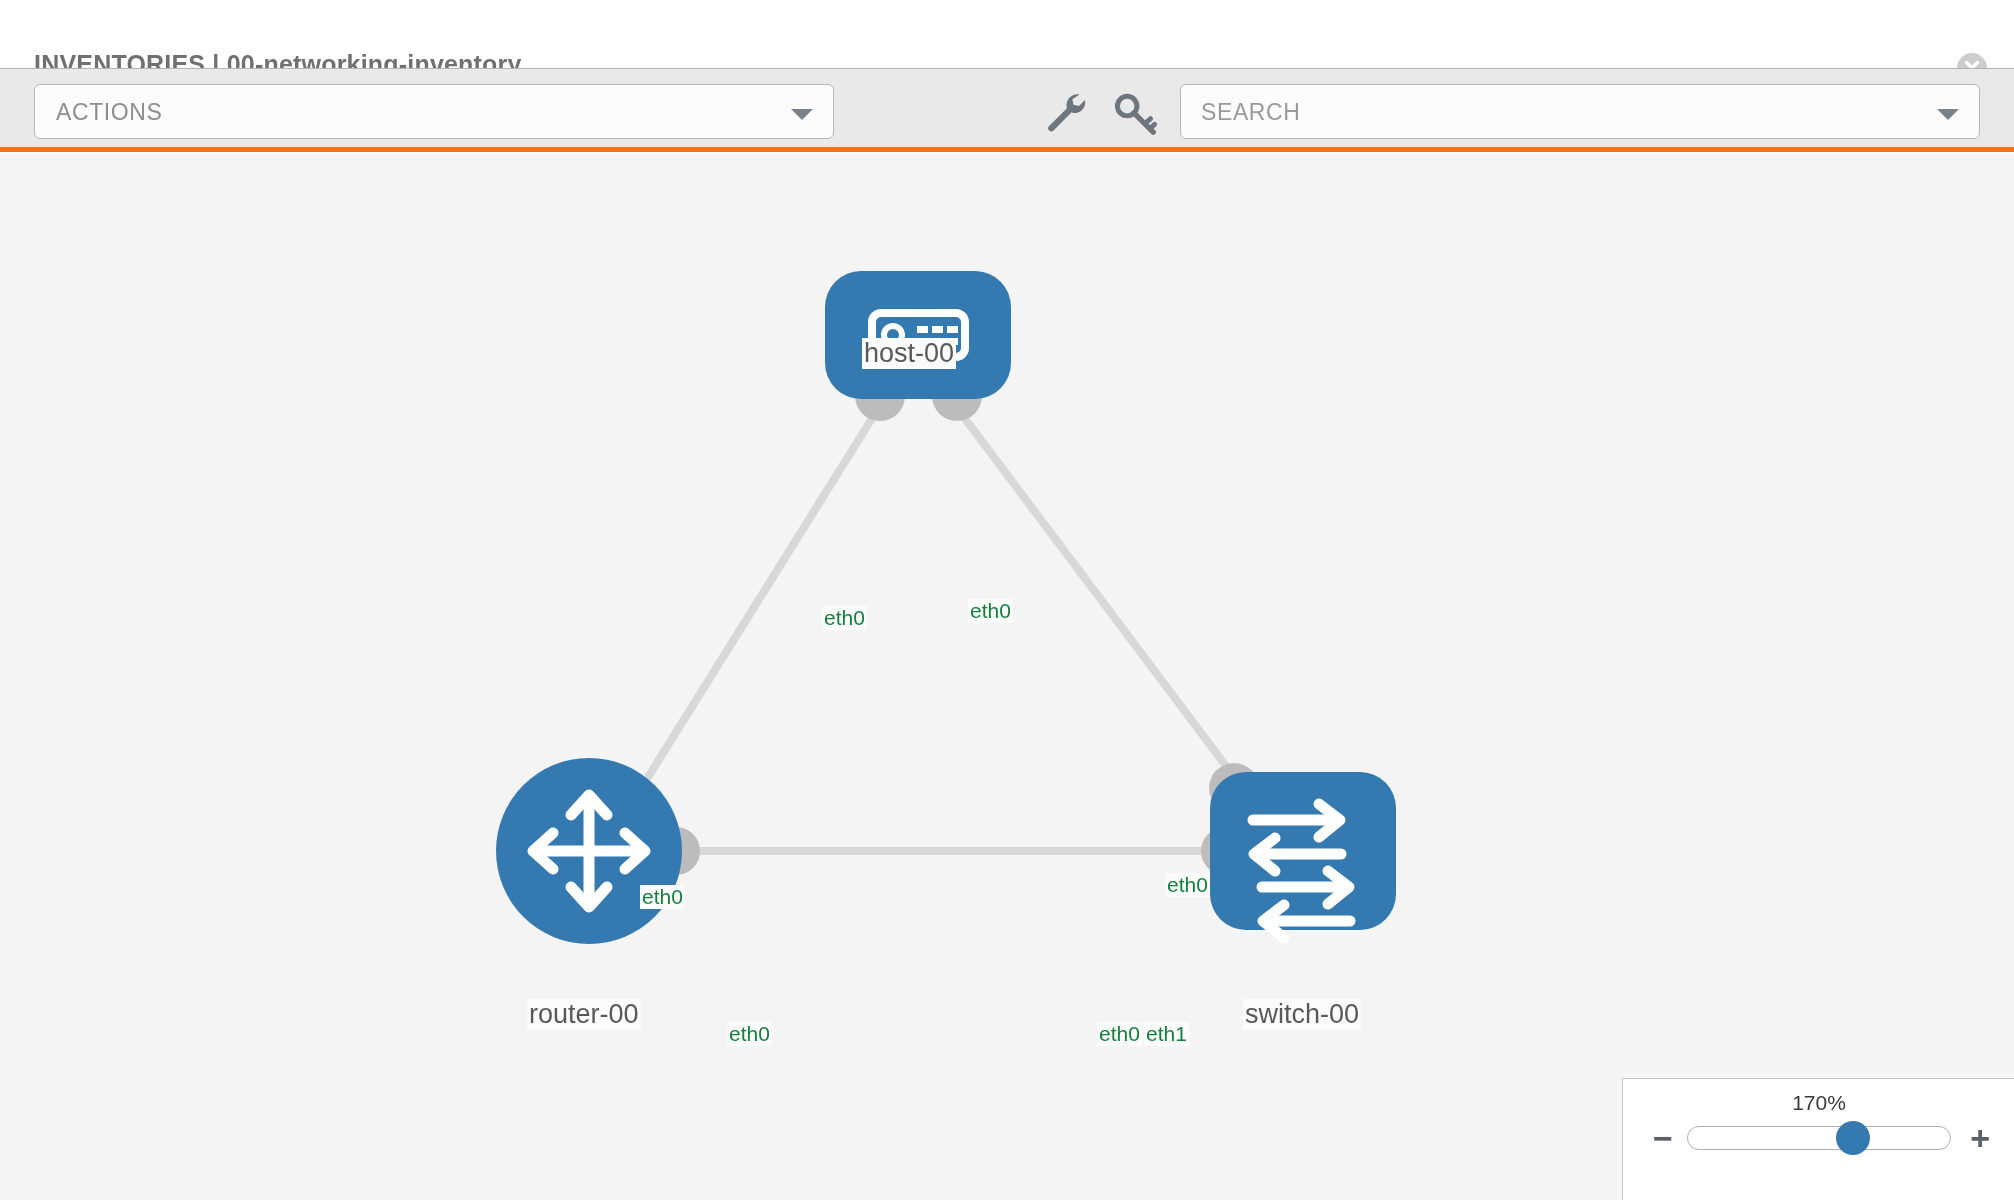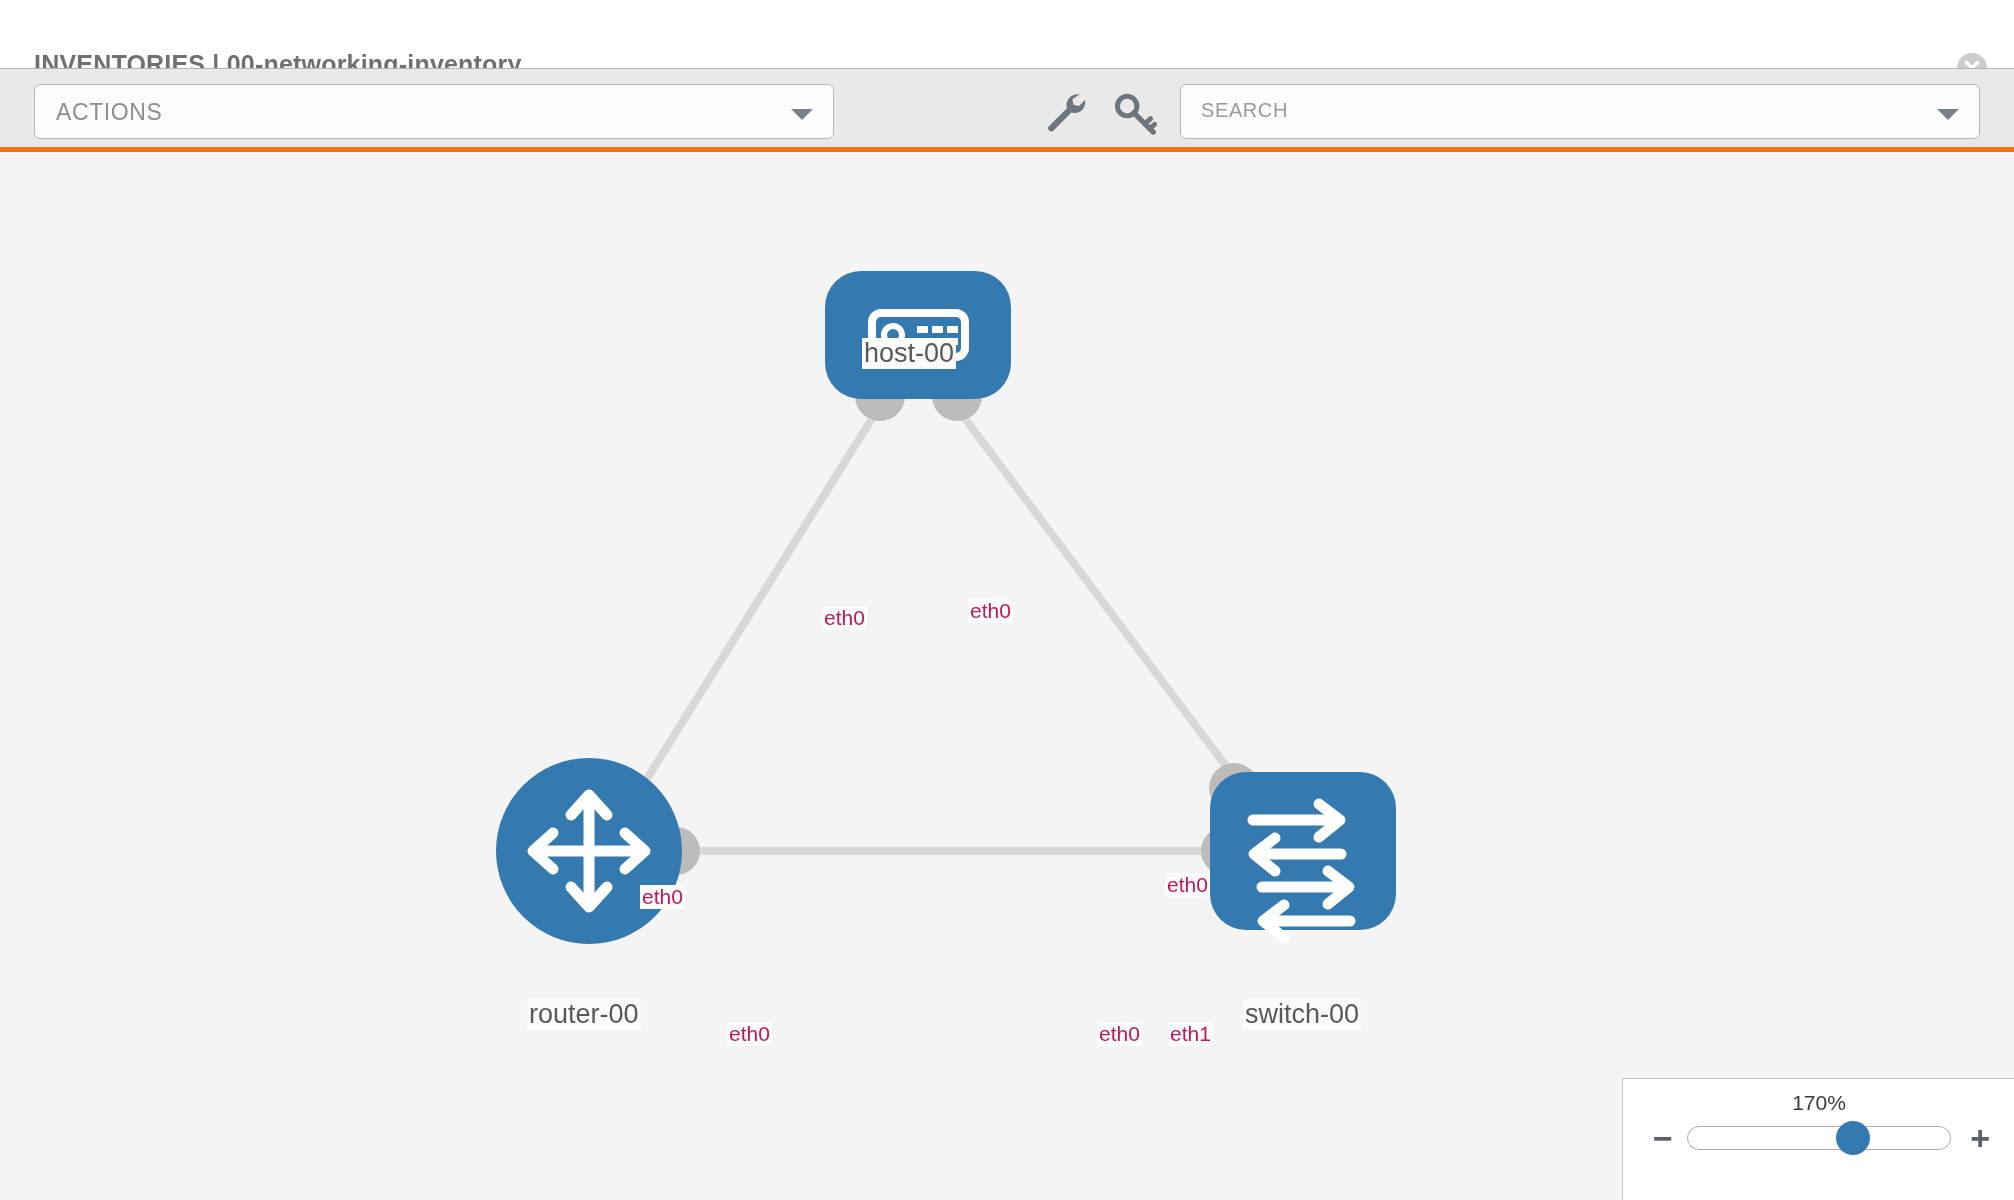--- a/index.html
+++ b/index.html
@@ -66,21 +66,21 @@
 
   .search-box {
     position: absolute; left: 1180px; top: 15px;
     width: 800px; height: 55px;
     background: #fcfcfc;
     border: 1px solid #b8b8b8;
     border-radius: 6px;
   }
   .search-label {
     position: absolute; left: 20px; top: 14px;
-    font-size: 20px; color: #9a9a9a; letter-spacing: 0.6px;
+    font-size: 23px; color: #9a9a9a; letter-spacing: 0.6px;
   }
 
   
   .canvas {
     position: absolute; top: 154px; left: 0;
     width: 2014px; height: 1046px;
     background: #f4f4f4;
     overflow: hidden;
     padding-left: 36px;
   }
@@ -89,21 +89,21 @@
   
   .node-label {
     position: absolute;
     font-size: 27px; color: #595959;
     background: #fbfbfb;
     white-space: nowrap;
     padding: 0 2px;
   }
   .iface-label {
     position: absolute;
-    font-size: 21px; color: #be185d;
+    font-size: 21px; color: #15803d;
     background: #fbfbfb;
     white-space: nowrap;
     padding: 0 2px;
   }
 
   
   .zoom-panel {
     position: absolute; right: 0; bottom: 0;
     width: 392px; height: 122px;
     background: #ffffff;
@@ -239,21 +239,21 @@
     <div class="node-label" style="left:862px; top:184px;">host-00</div>
     <div class="node-label" style="left:527px; top:845px;">router-00</div>
     <div class="node-label" style="left:1243px; top:845px;">switch-00</div>
 
     <div class="iface-label" style="left:822px;  top:452px;">eth0</div>
     <div class="iface-label" style="left:968px;  top:445px;">eth0</div>
     <div class="iface-label" style="left:640px;  top:731px;">eth0</div>
     <div class="iface-label" style="left:1165px; top:719px;">eth0</div>
     <div class="iface-label" style="left:727px;  top:868px;">eth0</div>
     <div class="iface-label" style="left:1097px; top:868px; z-index:1;">eth0</div>
-    <div class="iface-label" style="left:1168px; top:868px; z-index:2;">eth1</div>
+    <div class="iface-label" style="left:1144px; top:868px; z-index:2;">eth1</div>
   </div>
 
   <div class="zoom-panel">
     <div class="zoom-value">170%</div>
     <div class="zoom-minus">−</div>
     <div class="zoom-track">
       <div class="zoom-thumb"></div>
     </div>
     <div class="zoom-plus">+</div>
   </div>

